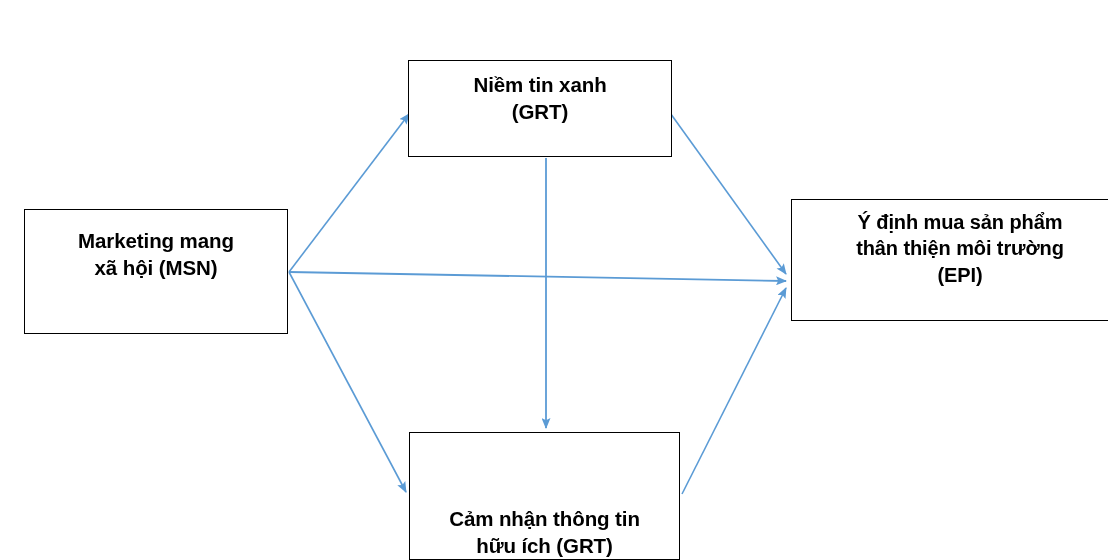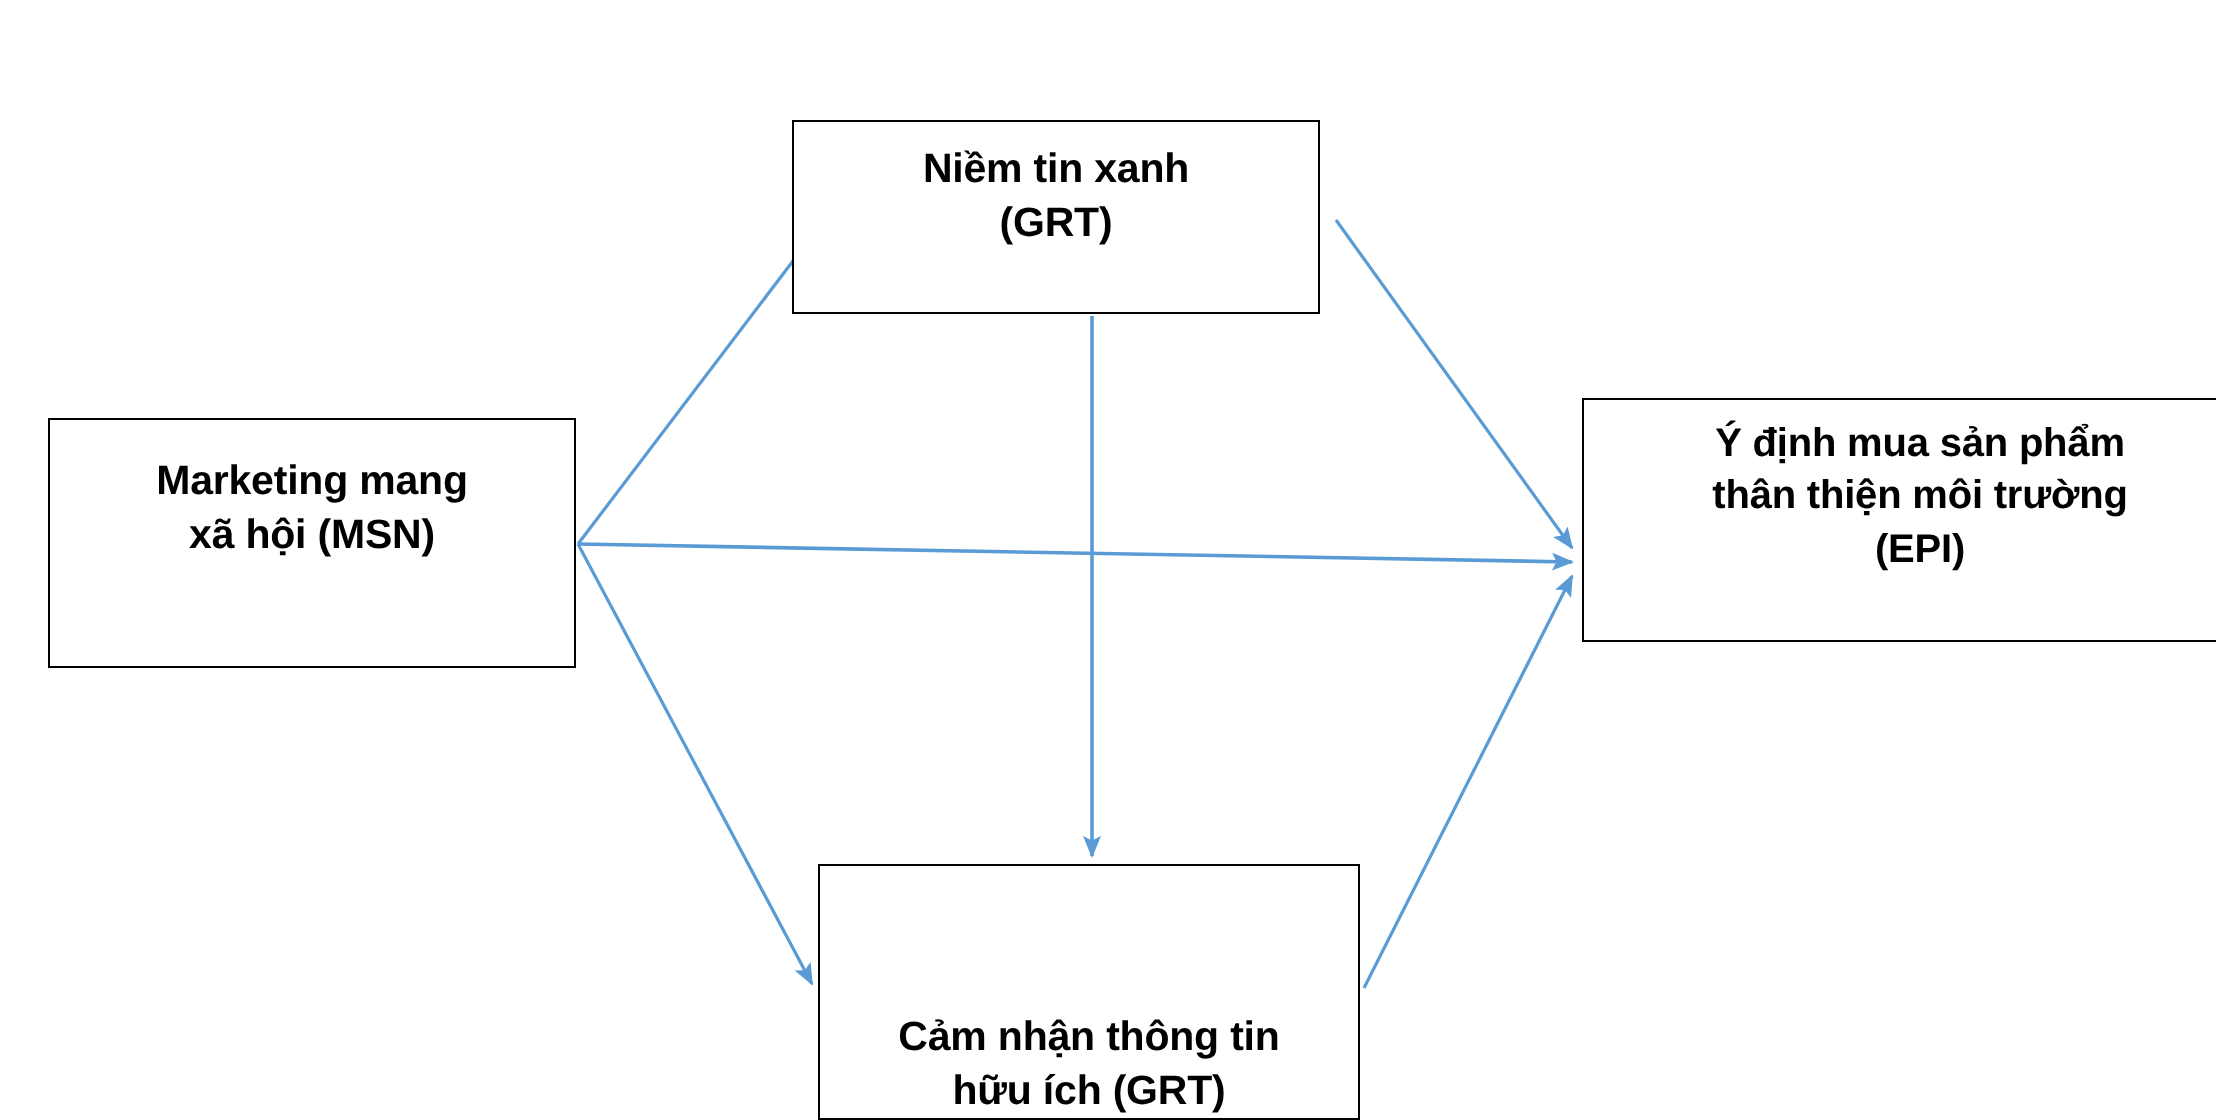--- a/index.html
+++ b/index.html
@@ -48,21 +48,21 @@
   
   #node-msn {
     left: 24px;
     top: 209px;
     width: 264px;
     height: 125px;
   }
   #node-msn .node-label { padding-top: 17px; }
   
   #node-green-trust {
-    left: 396px;
+    left: 408px;
     top: 60px;
     width: 264px;
     height: 97px;
   }
   #node-green-trust .node-label { padding-top: 10px; }
   
   #node-epi {
     left: 791px;
     top: 199px;
     width: 338px;

